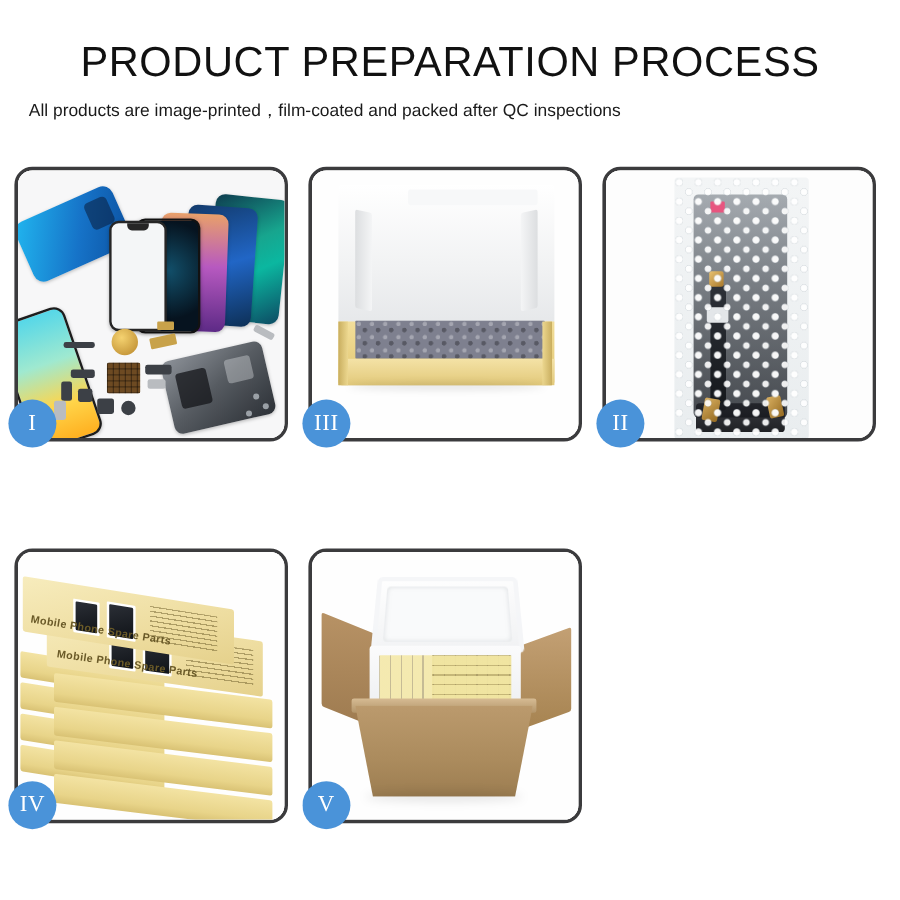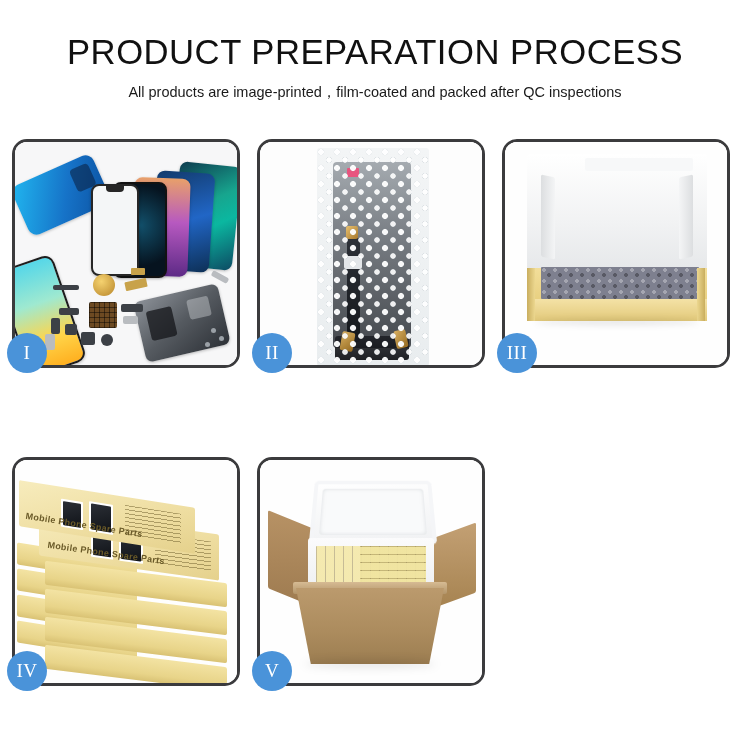--- a/index.html
+++ b/index.html
@@ -26,23 +26,24 @@
     line-height: 1.0;
     white-space: nowrap;
     transform: scaleX(0.99);
   }
 
   .sub-title {
     font-family: "Liberation Sans", sans-serif;
     font-size: 14.5px;
     font-weight: 400;
     color: #1a1a1a;
-    text-align: center;
+    text-align: left;
     margin-top: 14px;
     white-space: nowrap;
+    padding-left: 24px;
   }
 
   
   .grid {
     position: absolute;
     top: 139px;
     left: 12px;
     width: 726px;
     display: grid;
     grid-template-columns: repeat(3, 228px);
@@ -406,58 +407,58 @@
         <div class="part screw" style="left:204px; top:194px; width:5px; height:5px;"></div>
         <div class="part screw" style="left:190px; top:200px; width:5px; height:5px;"></div>
         <div class="part lightgray" style="left:196px; top:132px; width:18px; height:6px; transform:rotate(28deg);"></div>
       </div>
     </div>
     <div class="badge">I</div>
   </div>
 
   <div class="panel">
     <div class="panel-inner">
+      <div class="scene-foambox">
+        <div class="fb-lid">
+          <div class="fb-lid-tab"></div>
+          <div class="fb-lid-l"></div>
+          <div class="fb-lid-r"></div>
+        </div>
+        <div class="fb-base"></div>
+        <div class="fb-foam"></div>
+        <div class="fb-base-front"></div>
+        <div class="fb-edge-l"></div>
+        <div class="fb-edge-r"></div>
+        <div class="fb-shadow"></div>
+      </div>
+    </div>
+    <div class="badge">III</div>
+  </div>
+
+  <div class="panel">
+    <div class="panel-inner">
       <div class="scene-bubble">
         <div class="bubble-bag">
           <div class="lcd-inner"></div>
           <div class="lcd-flex"></div>
           <div class="lcd-connector"></div>
           <div class="lcd-gold1"></div>
           <div class="lcd-bottom"></div>
           <div class="lcd-gold2"></div>
           <div class="lcd-gold3"></div>
           <div class="pink-label"></div>
           <div class="bubble-tex"></div>
         </div>
       </div>
     </div>
     <div class="badge">II</div>
   </div>
 
   <div class="panel">
     <div class="panel-inner">
-      <div class="scene-foambox">
-        <div class="fb-lid">
-          <div class="fb-lid-tab"></div>
-          <div class="fb-lid-l"></div>
-          <div class="fb-lid-r"></div>
-        </div>
-        <div class="fb-base"></div>
-        <div class="fb-foam"></div>
-        <div class="fb-base-front"></div>
-        <div class="fb-edge-l"></div>
-        <div class="fb-edge-r"></div>
-        <div class="fb-shadow"></div>
-      </div>
-    </div>
-    <div class="badge">III</div>
-  </div>
-
-  <div class="panel">
-    <div class="panel-inner">
       <div class="scene-stack">
 
         <div class="box-layer" style="left:2px; top:92px; width:120px; height:22px; transform:skewY(9deg);"></div>
         <div class="box-layer" style="left:2px; top:118px; width:120px; height:22px; transform:skewY(9deg);"></div>
         <div class="box-layer" style="left:2px; top:144px; width:120px; height:22px; transform:skewY(9deg);"></div>
         <div class="box-layer" style="left:2px; top:170px; width:120px; height:22px; transform:skewY(9deg);"></div>
 
         <div class="box-layer" style="left:30px; top:112px; width:182px; height:24px; transform:skewY(7deg);"></div>
         <div class="box-layer" style="left:30px; top:140px; width:182px; height:24px; transform:skewY(7deg);"></div>
         <div class="box-layer" style="left:30px; top:168px; width:182px; height:24px; transform:skewY(7deg);"></div>

